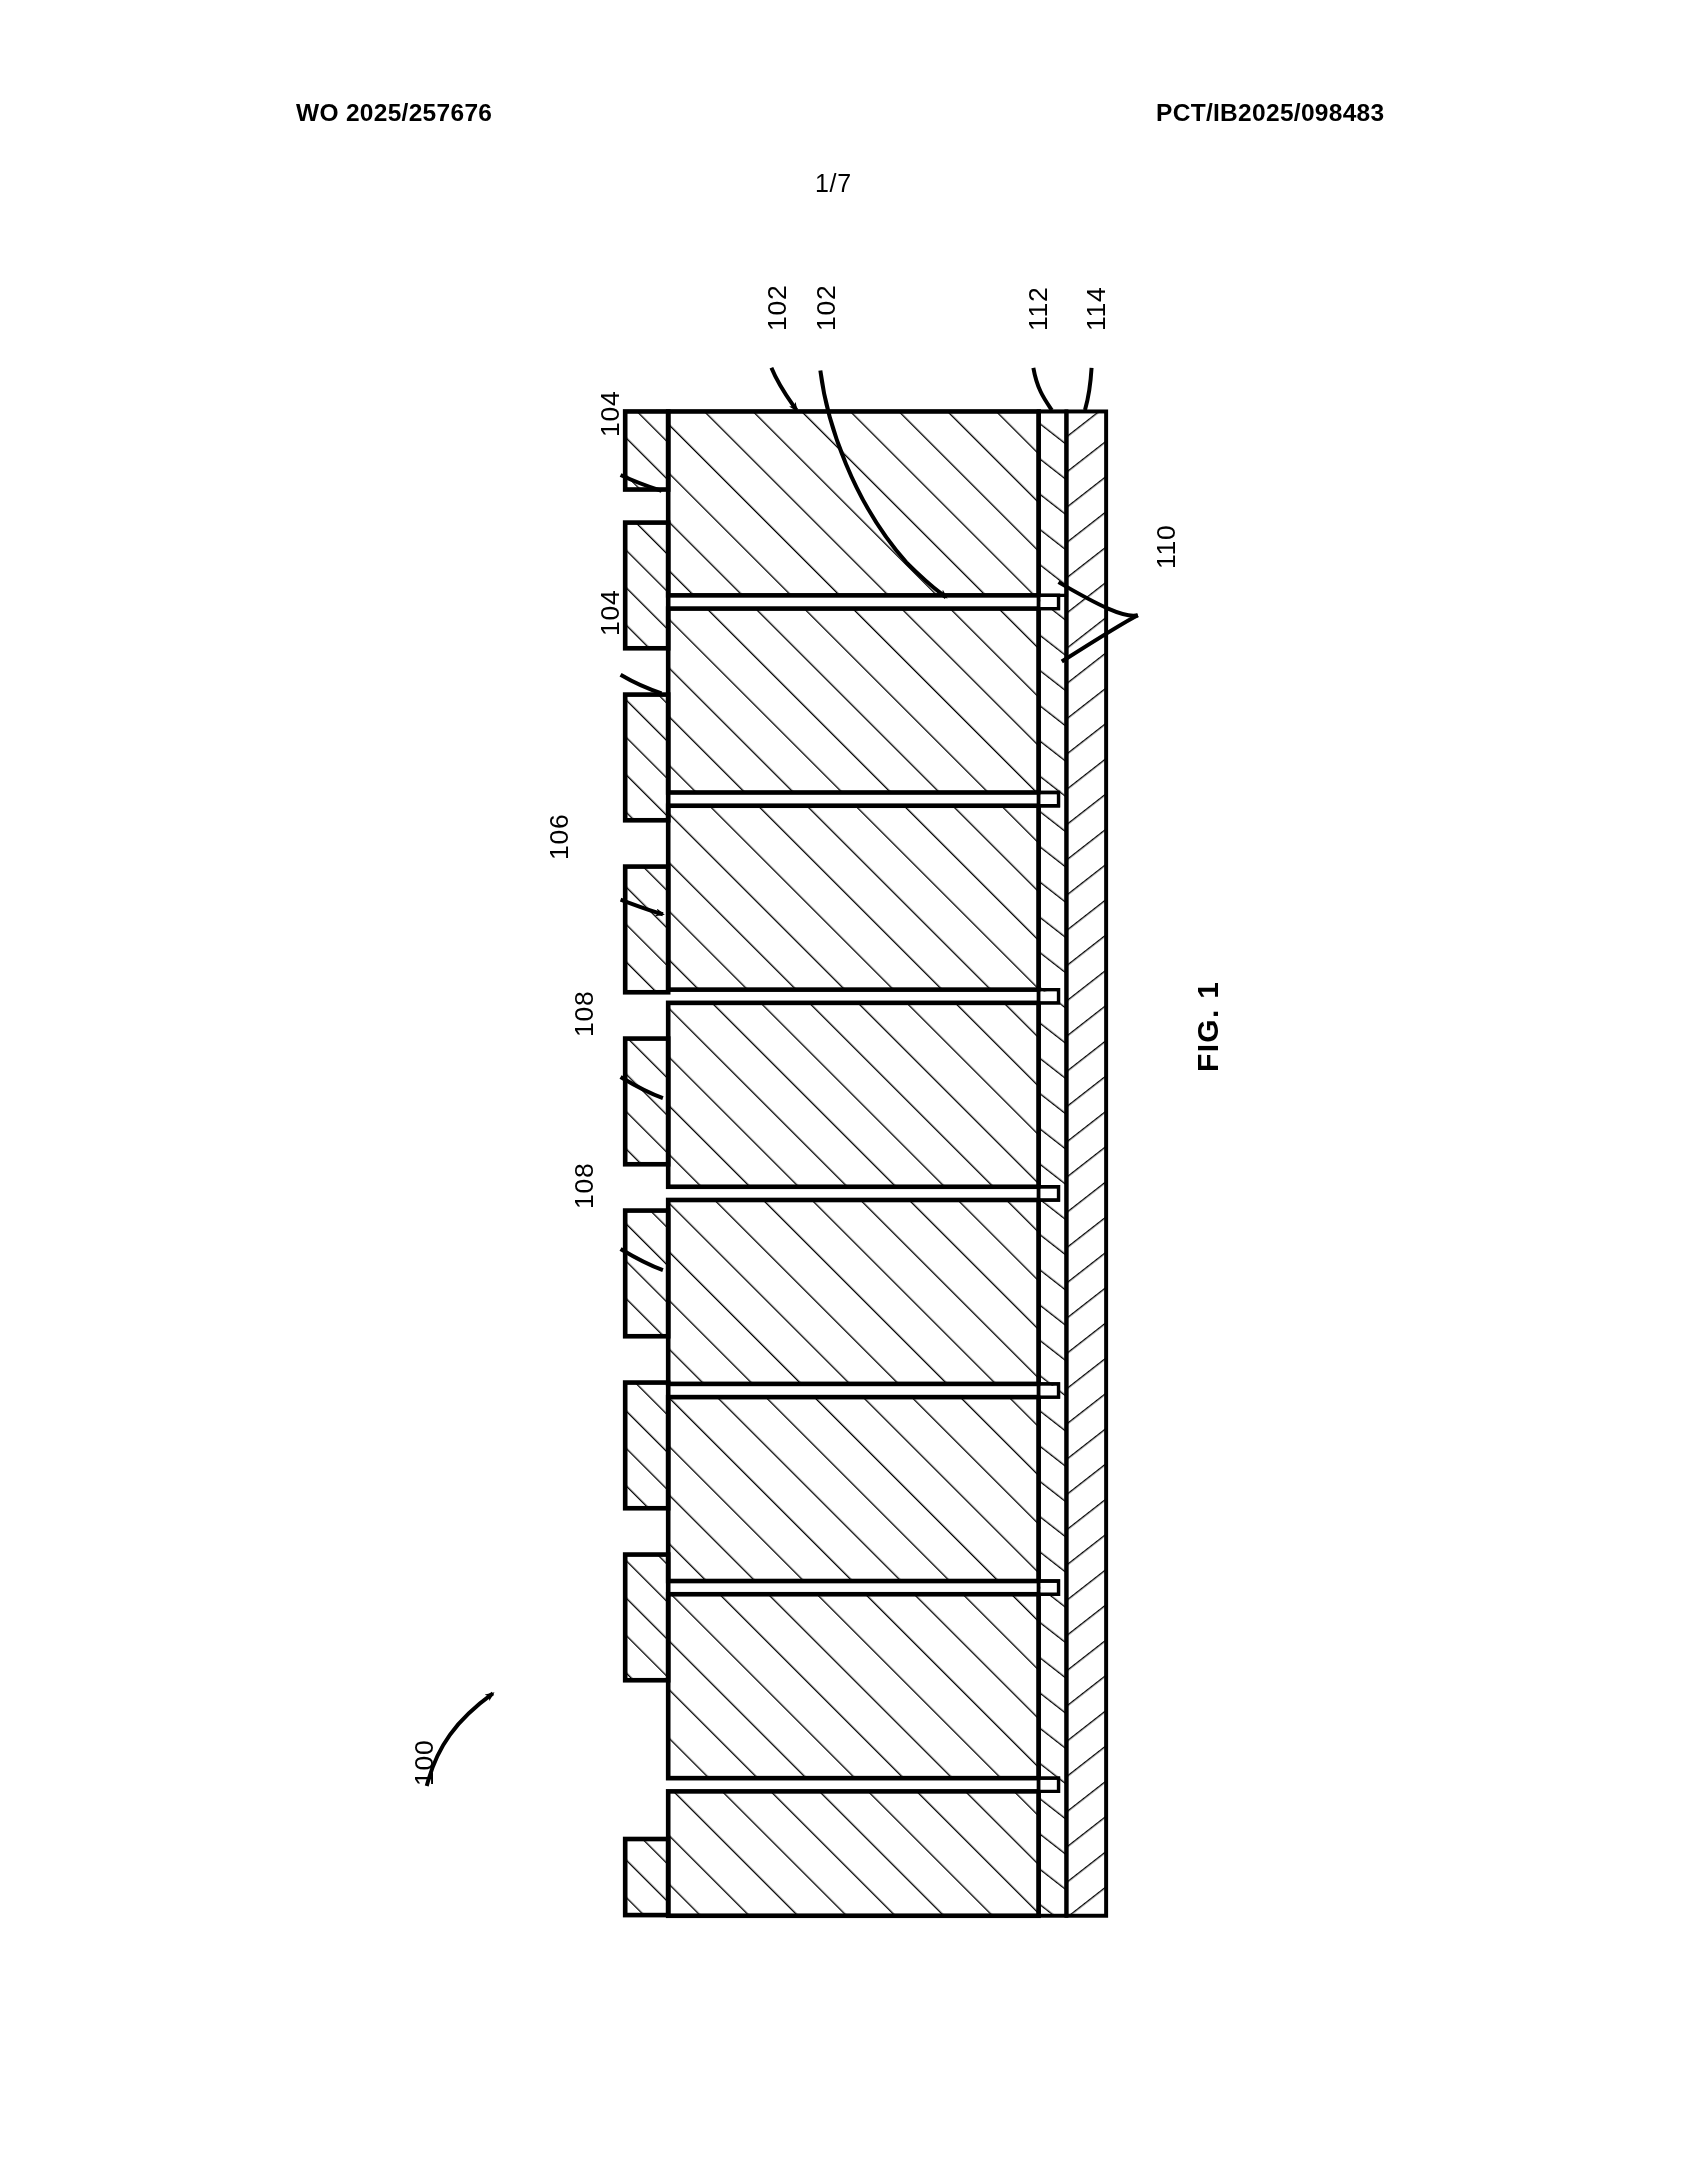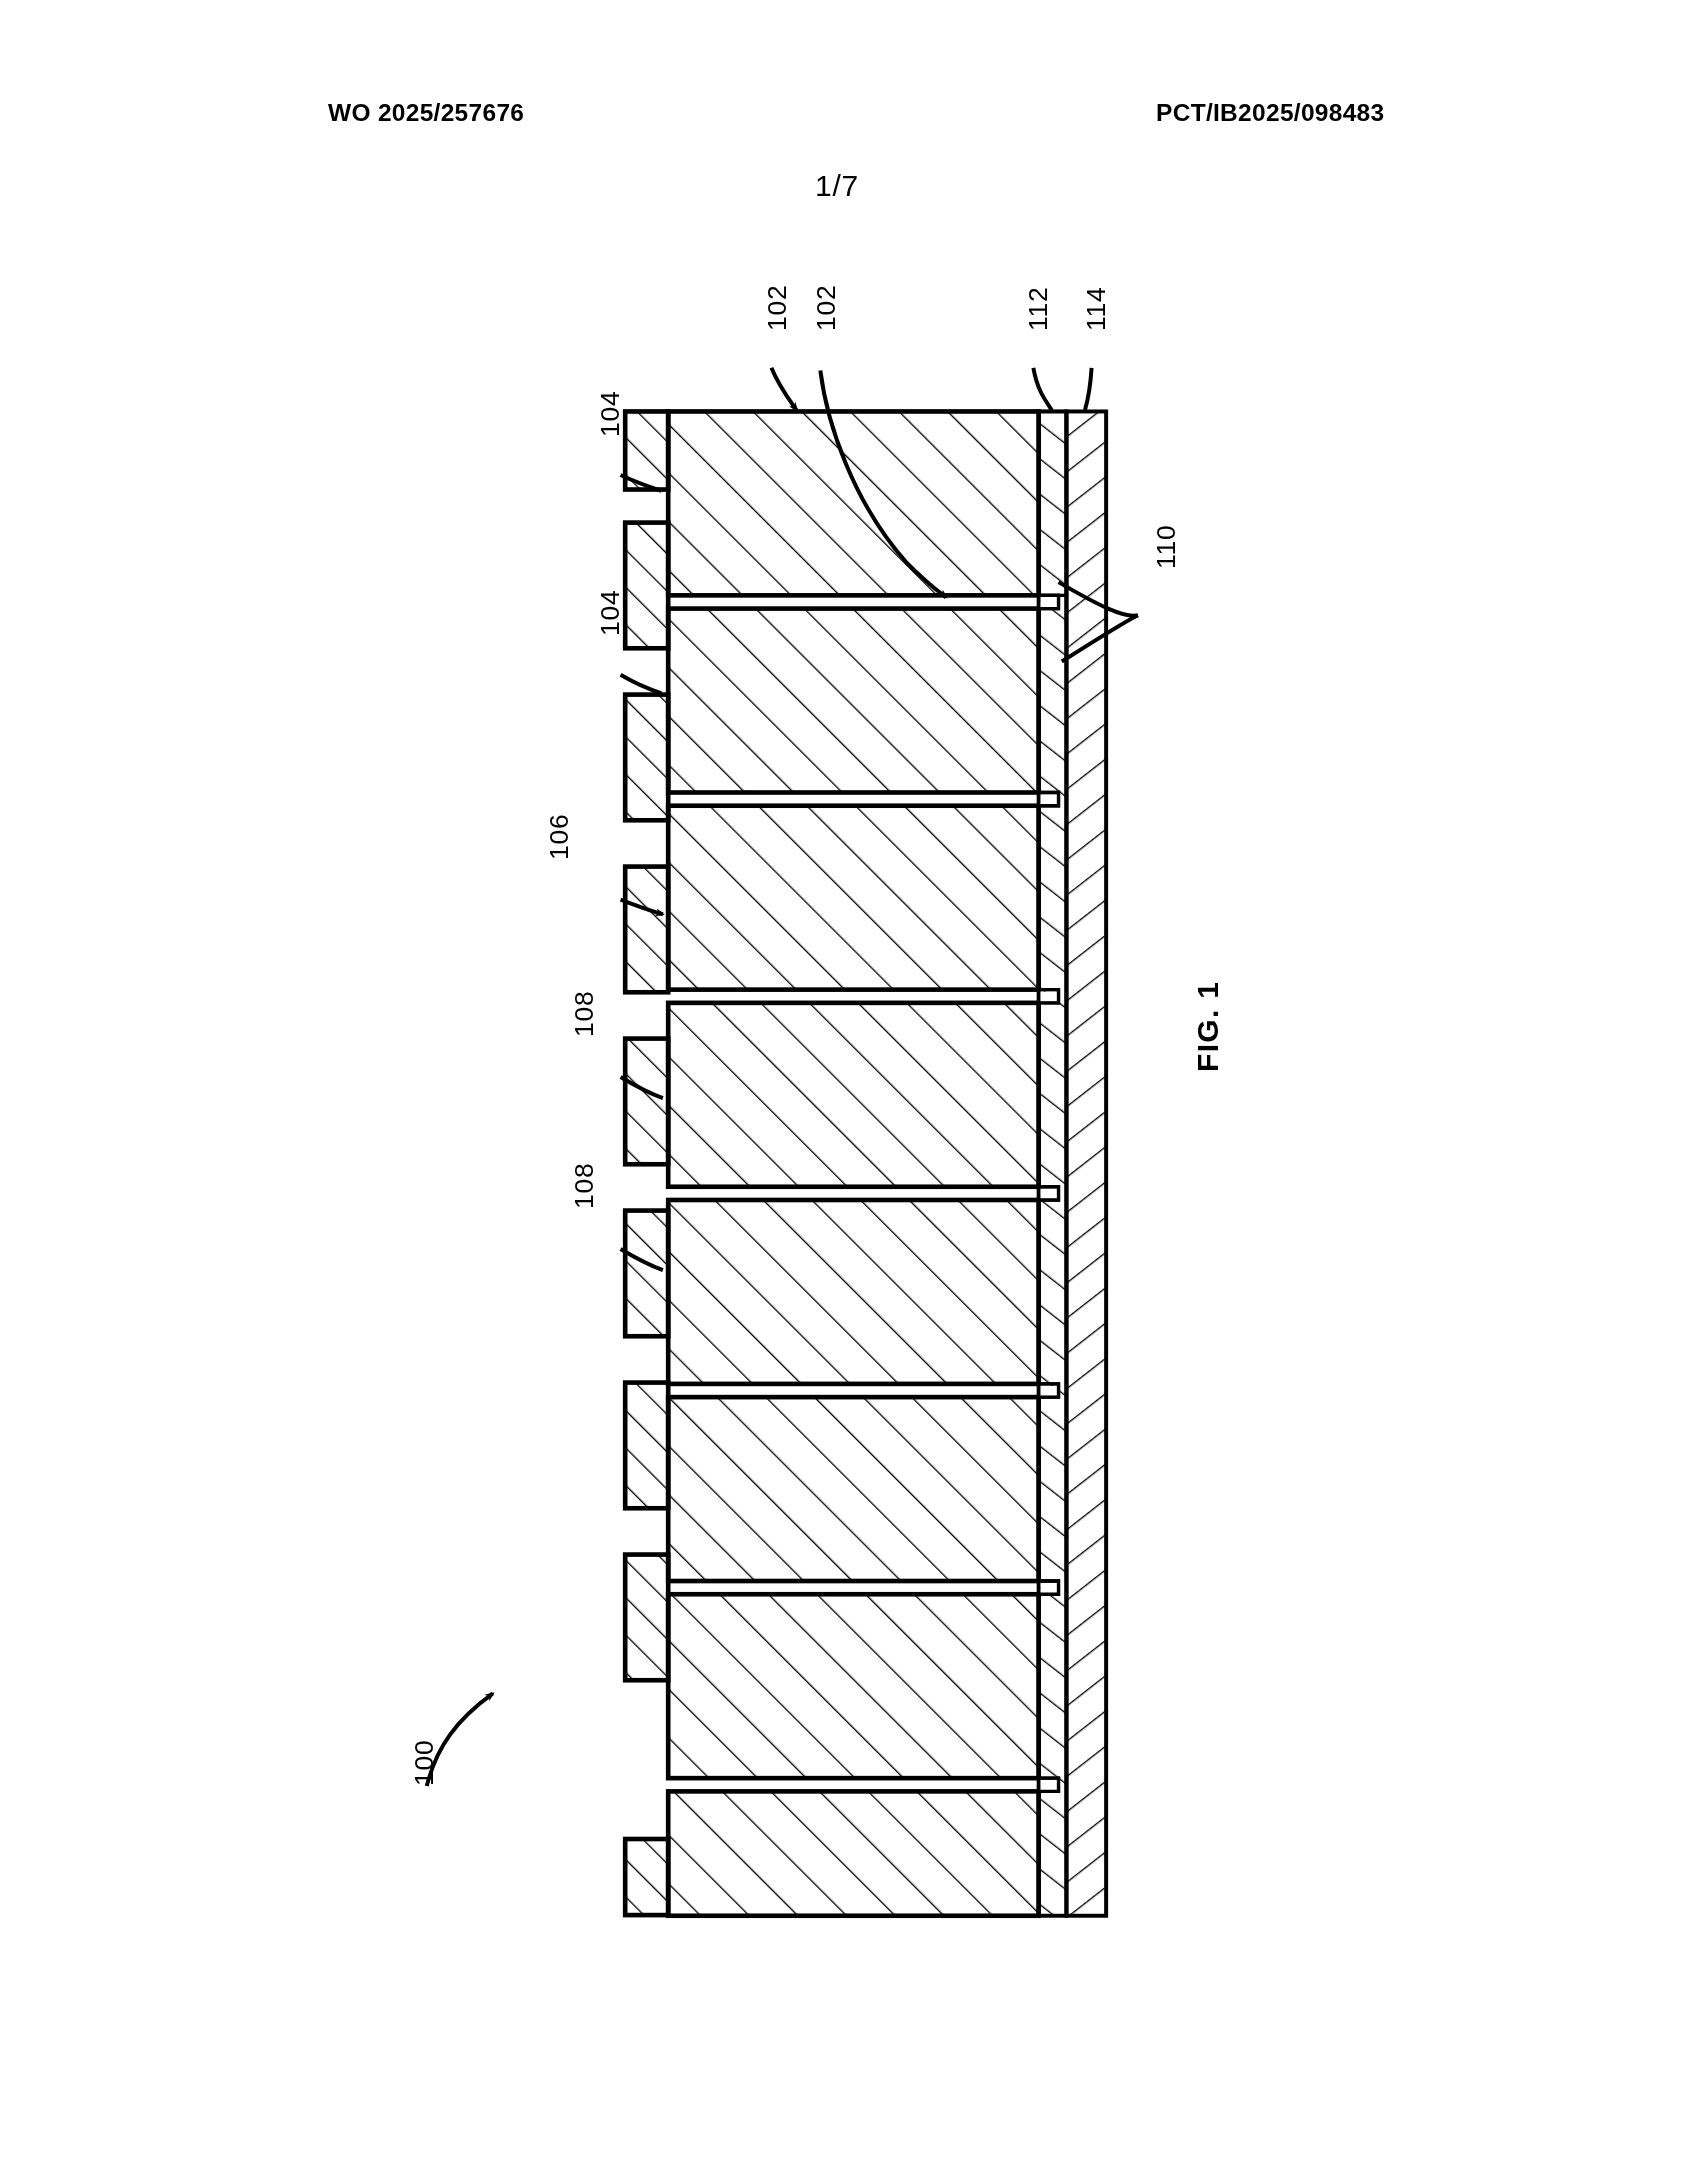--- a/index.html
+++ b/index.html
@@ -1,23 +1,23 @@
 <!DOCTYPE html>
 <html style="font-size:10.6px"><head>
 <meta charset="utf-8">
 <style>
   html,body{margin:0;padding:0;background:#fff;}
   body{width:1687px;height:2183px;position:relative;
        font-family:"Liberation Sans",sans-serif;color:#000;overflow:hidden;}
 
   .hdr{position:absolute;top:99px;font-weight:bold;font-size:24.5px;letter-spacing:0.3px;}
-  #hdr-left{left:296px;margin-left:32px;}
+  #hdr-left{left:296px;}
   #hdr-right{left:1156px;}
 
-  #page-num{position:absolute;left:815px;top:169px;font-size:30px;letter-spacing:0.7px;}
+  #page-num{position:absolute;left:815px;top:169px;font-size:25px;letter-spacing:0.7px;}
 
   #fig-stage{position:absolute;left:0;top:0;width:1687px;height:2183px;}
   svg{position:absolute;left:0;top:0;}
 
   .lbl{position:absolute;font-size:26.5px;letter-spacing:0.7px;white-space:nowrap;
        transform-origin:left top;}
   .rot{transform:rotate(-90deg);}
 
   #fig-caption{position:absolute;left:1191px;top:1072px;font-size:30px;font-weight:bold;
                letter-spacing:1.3px;transform:rotate(-90deg);transform-origin:left top;}

